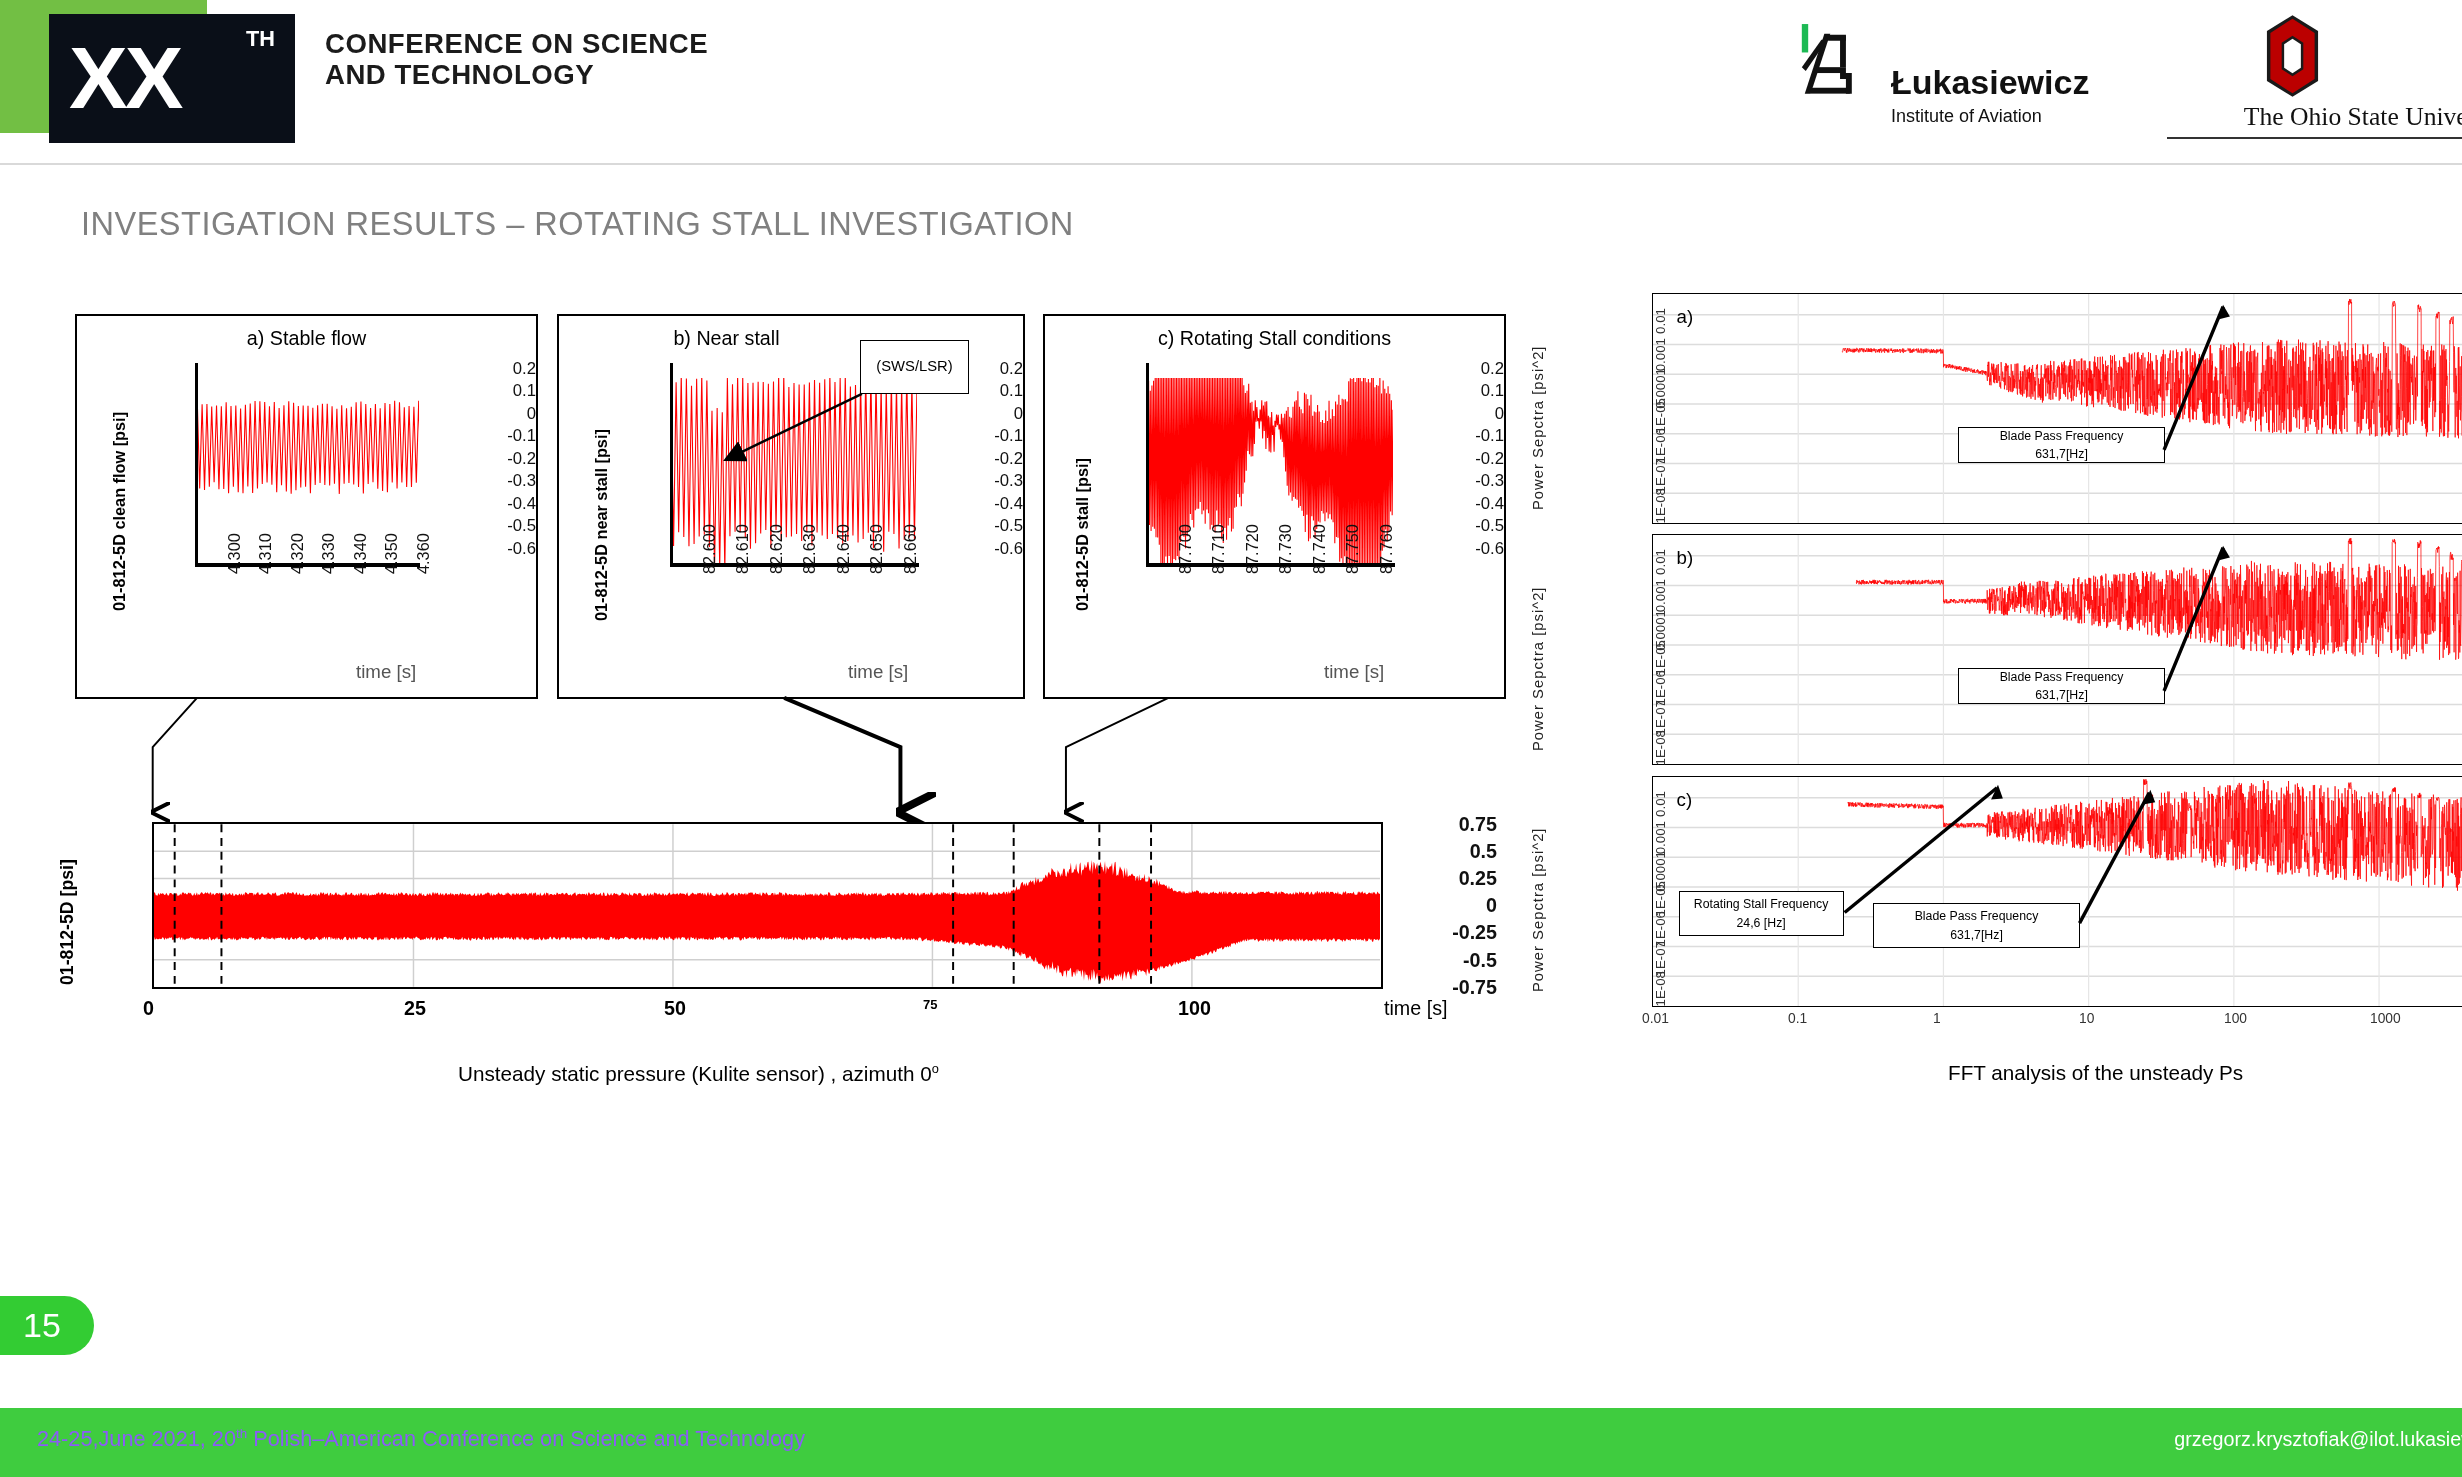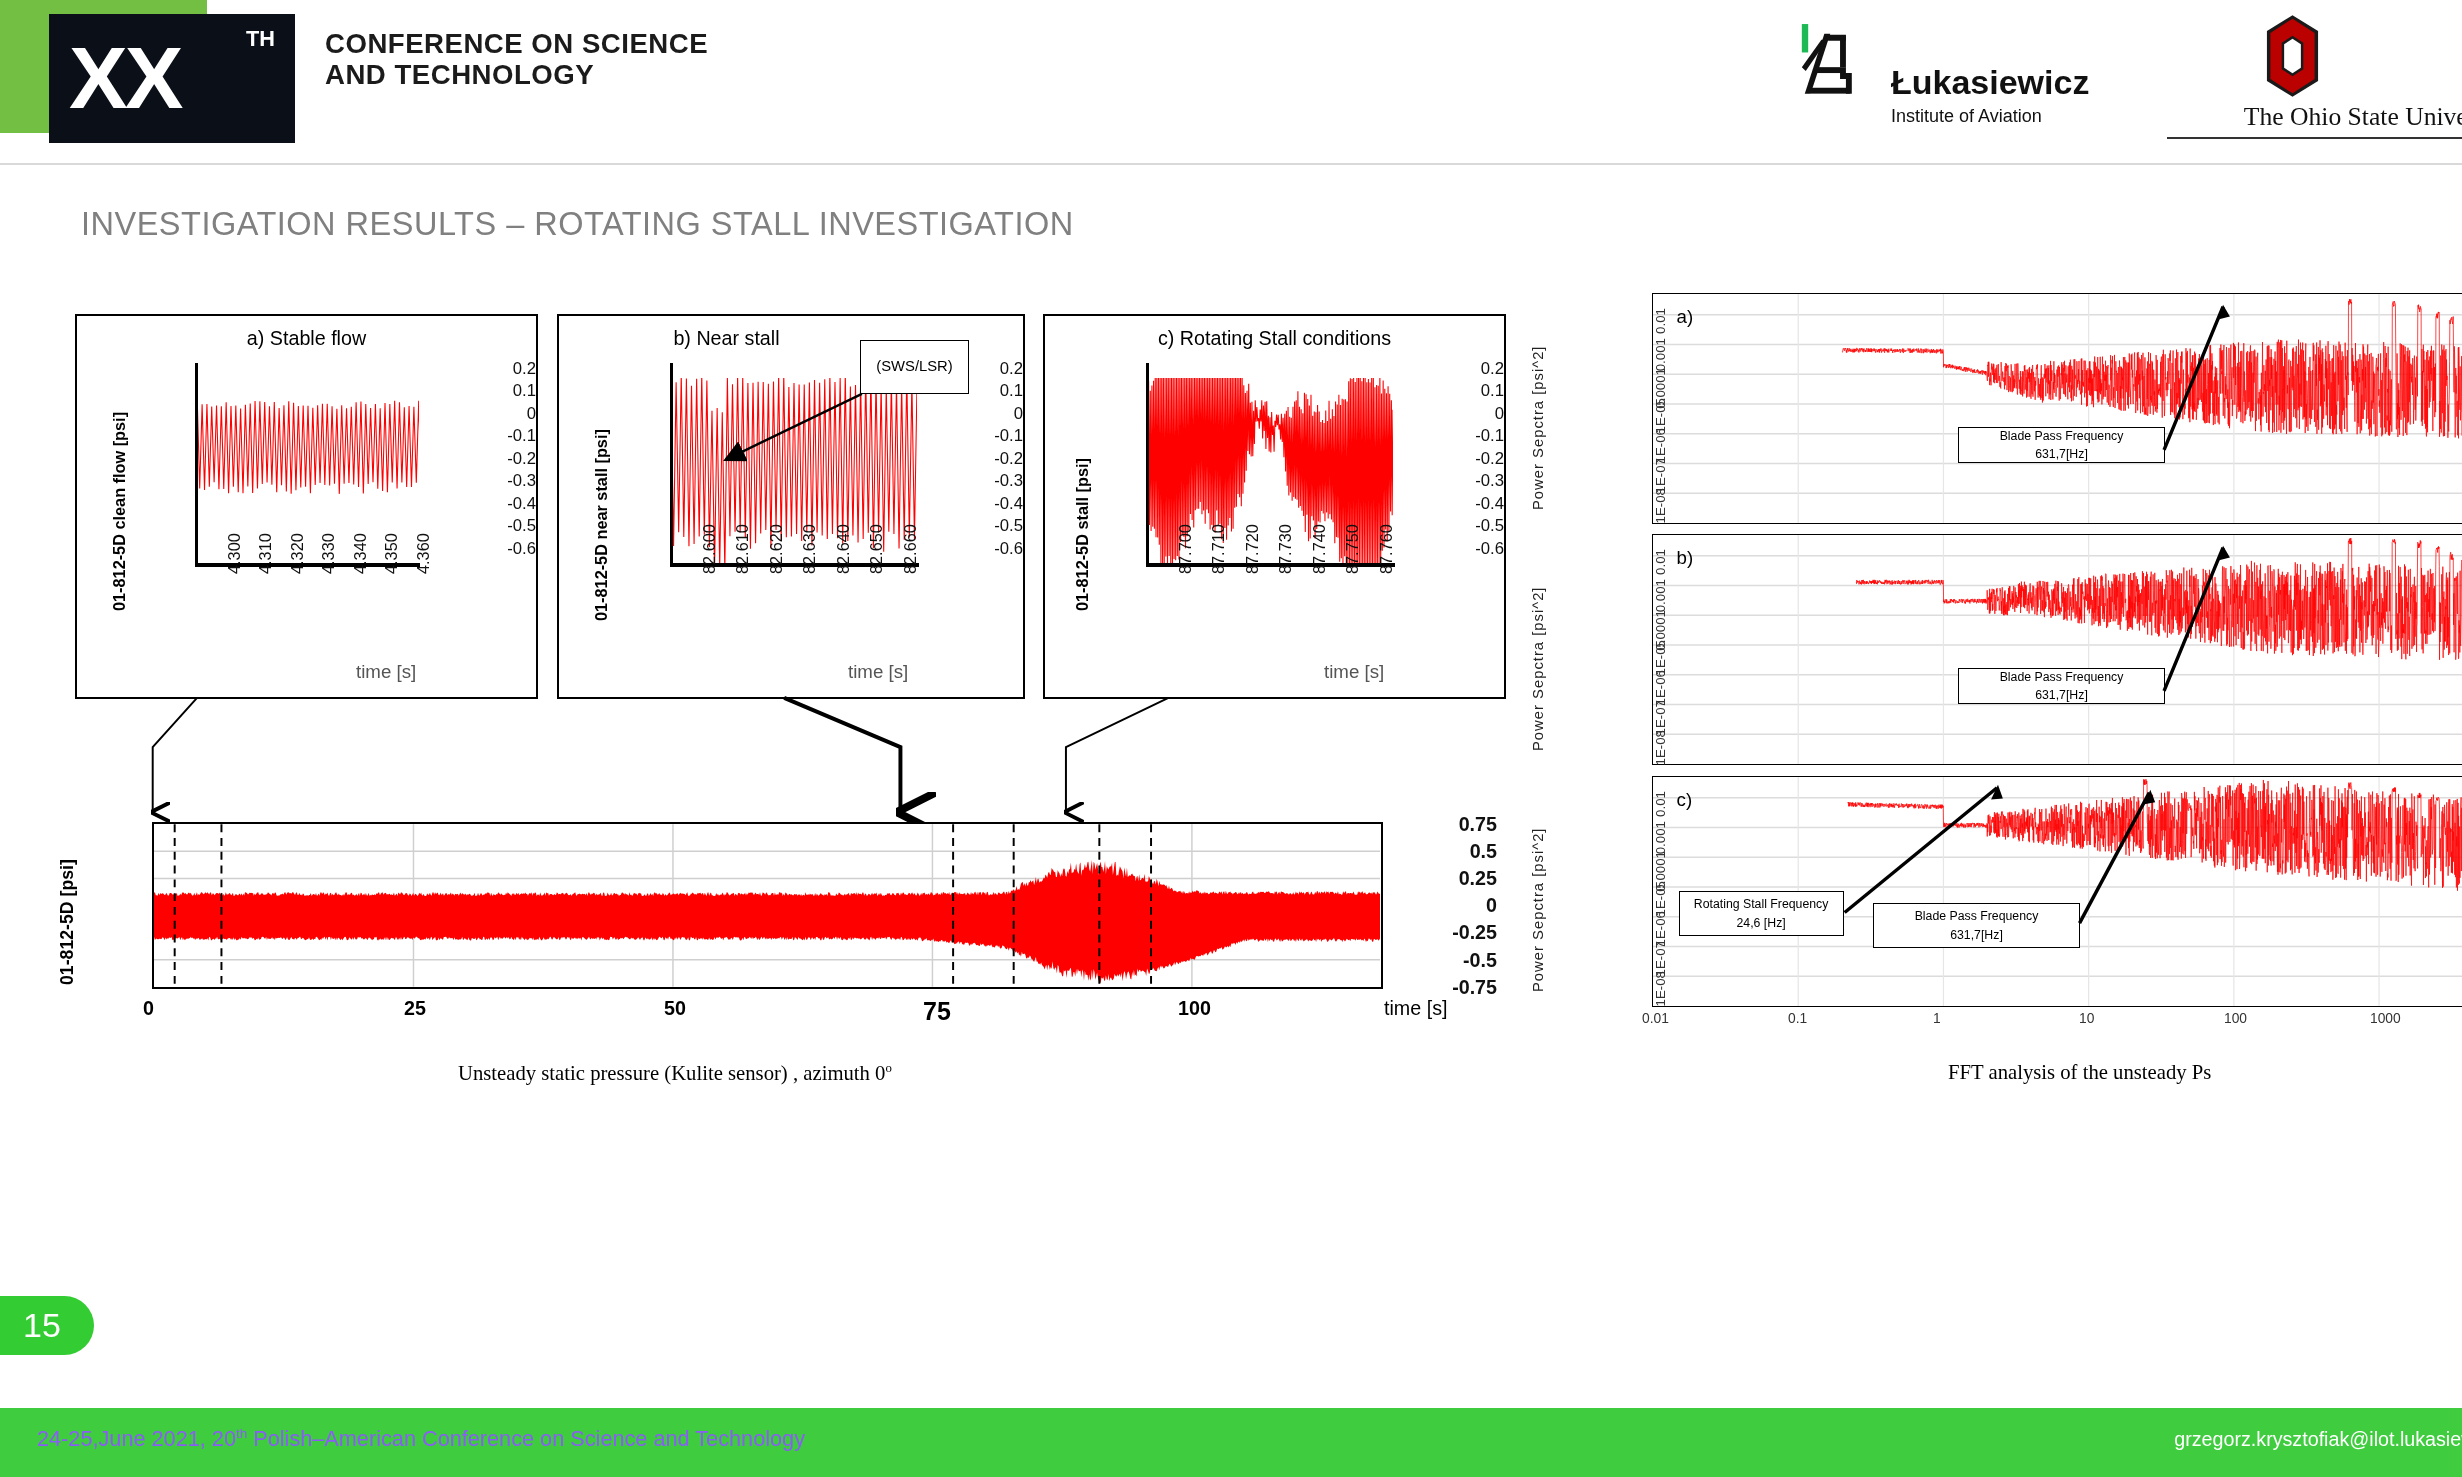--- a/index.html
+++ b/index.html
@@ -64,21 +64,21 @@
   .fft-ylab{position:absolute;transform:rotate(-90deg);transform-origin:left top;
             font-size:14.8px;color:#222;white-space:nowrap;letter-spacing:1px;}
   .fft-ytick{position:absolute;font-size:13.3px;color:#333;text-align:right;white-space:nowrap;
              transform:rotate(-90deg);transform-origin:right top;}
   .fft-xtick{position:absolute;font-size:13.8px;color:#333;white-space:nowrap;}
   .fftbox{position:absolute;border:1.5px solid #000;background:#fff;box-sizing:border-box;
           display:flex;flex-direction:column;align-items:center;justify-content:center;
           font-size:12.3px;color:#000;line-height:1.5;text-align:center;}
 
   
-  .caption{position:absolute;font-size:20.7px;color:#000;white-space:nowrap;font-family:Liberation Serif, serif;}
+  .caption{position:absolute;font-size:20.7px;color:#000;white-space:nowrap;}
 
   
   #pagebadge{position:absolute;left:0;top:1296px;width:94px;height:59px;
              background:#33cc33;border-radius:0 29.5px 29.5px 0;}
   #pagenum{position:absolute;left:0;top:1296px;width:84px;height:59px;line-height:59px;
            text-align:center;color:#fff;font-size:34px;}
   #footerbar{position:absolute;left:0;top:1408px;width:2627px;height:69px;background:#3fcc3f;}
   #footer-left{position:absolute;left:37px;top:1426px;color:#8b5cf6;font-size:21.7px;white-space:nowrap;}
   #footer-right{position:absolute;right:71px;top:1428px;color:#fff;font-size:19.7px;white-space:nowrap;}
   .sup{font-size:0.62em;vertical-align:super;}
@@ -278,21 +278,21 @@
         <line x1="1746" y1="0" x2="1746" y2="330"></line>
         <line x1="1920" y1="0" x2="1920" y2="330"></line>
         <line x1="2025" y1="0" x2="2025" y2="330"></line>
       </g>
     </svg>
   </div>
   <div style="position:absolute;left:0;top:209px;">
     <div style="position:absolute;left:104px;font-size:19.7px;font-weight:700;">0</div>
     <div style="position:absolute;left:365px;font-size:19.7px;font-weight:700;">25</div>
     <div style="position:absolute;left:625px;font-size:19.7px;font-weight:700;">50</div>
-    <div style="position:absolute;left:884px;font-size:25px;font-weight:700;">75</div>
+    <div style="position:absolute;left:884px;font-size:13px;font-weight:700;">75</div>
     <div style="position:absolute;left:1139px;font-size:19.7px;font-weight:700;">100</div>
   </div>
   <div class="xunit" style="left:1345px;top:209px;font-size:19.7px;color:#000;">time [s]</div>
 </div>
 
 <div id="fft-wrap">
 
   <div class="fft" style="top:0px;height:231px;">
     <svg class="fft-plot" viewBox="0 0 1862 470" preserveAspectRatio="none">
       <g class="fftgrid" stroke="#d8d8d8" stroke-width="2.5">

